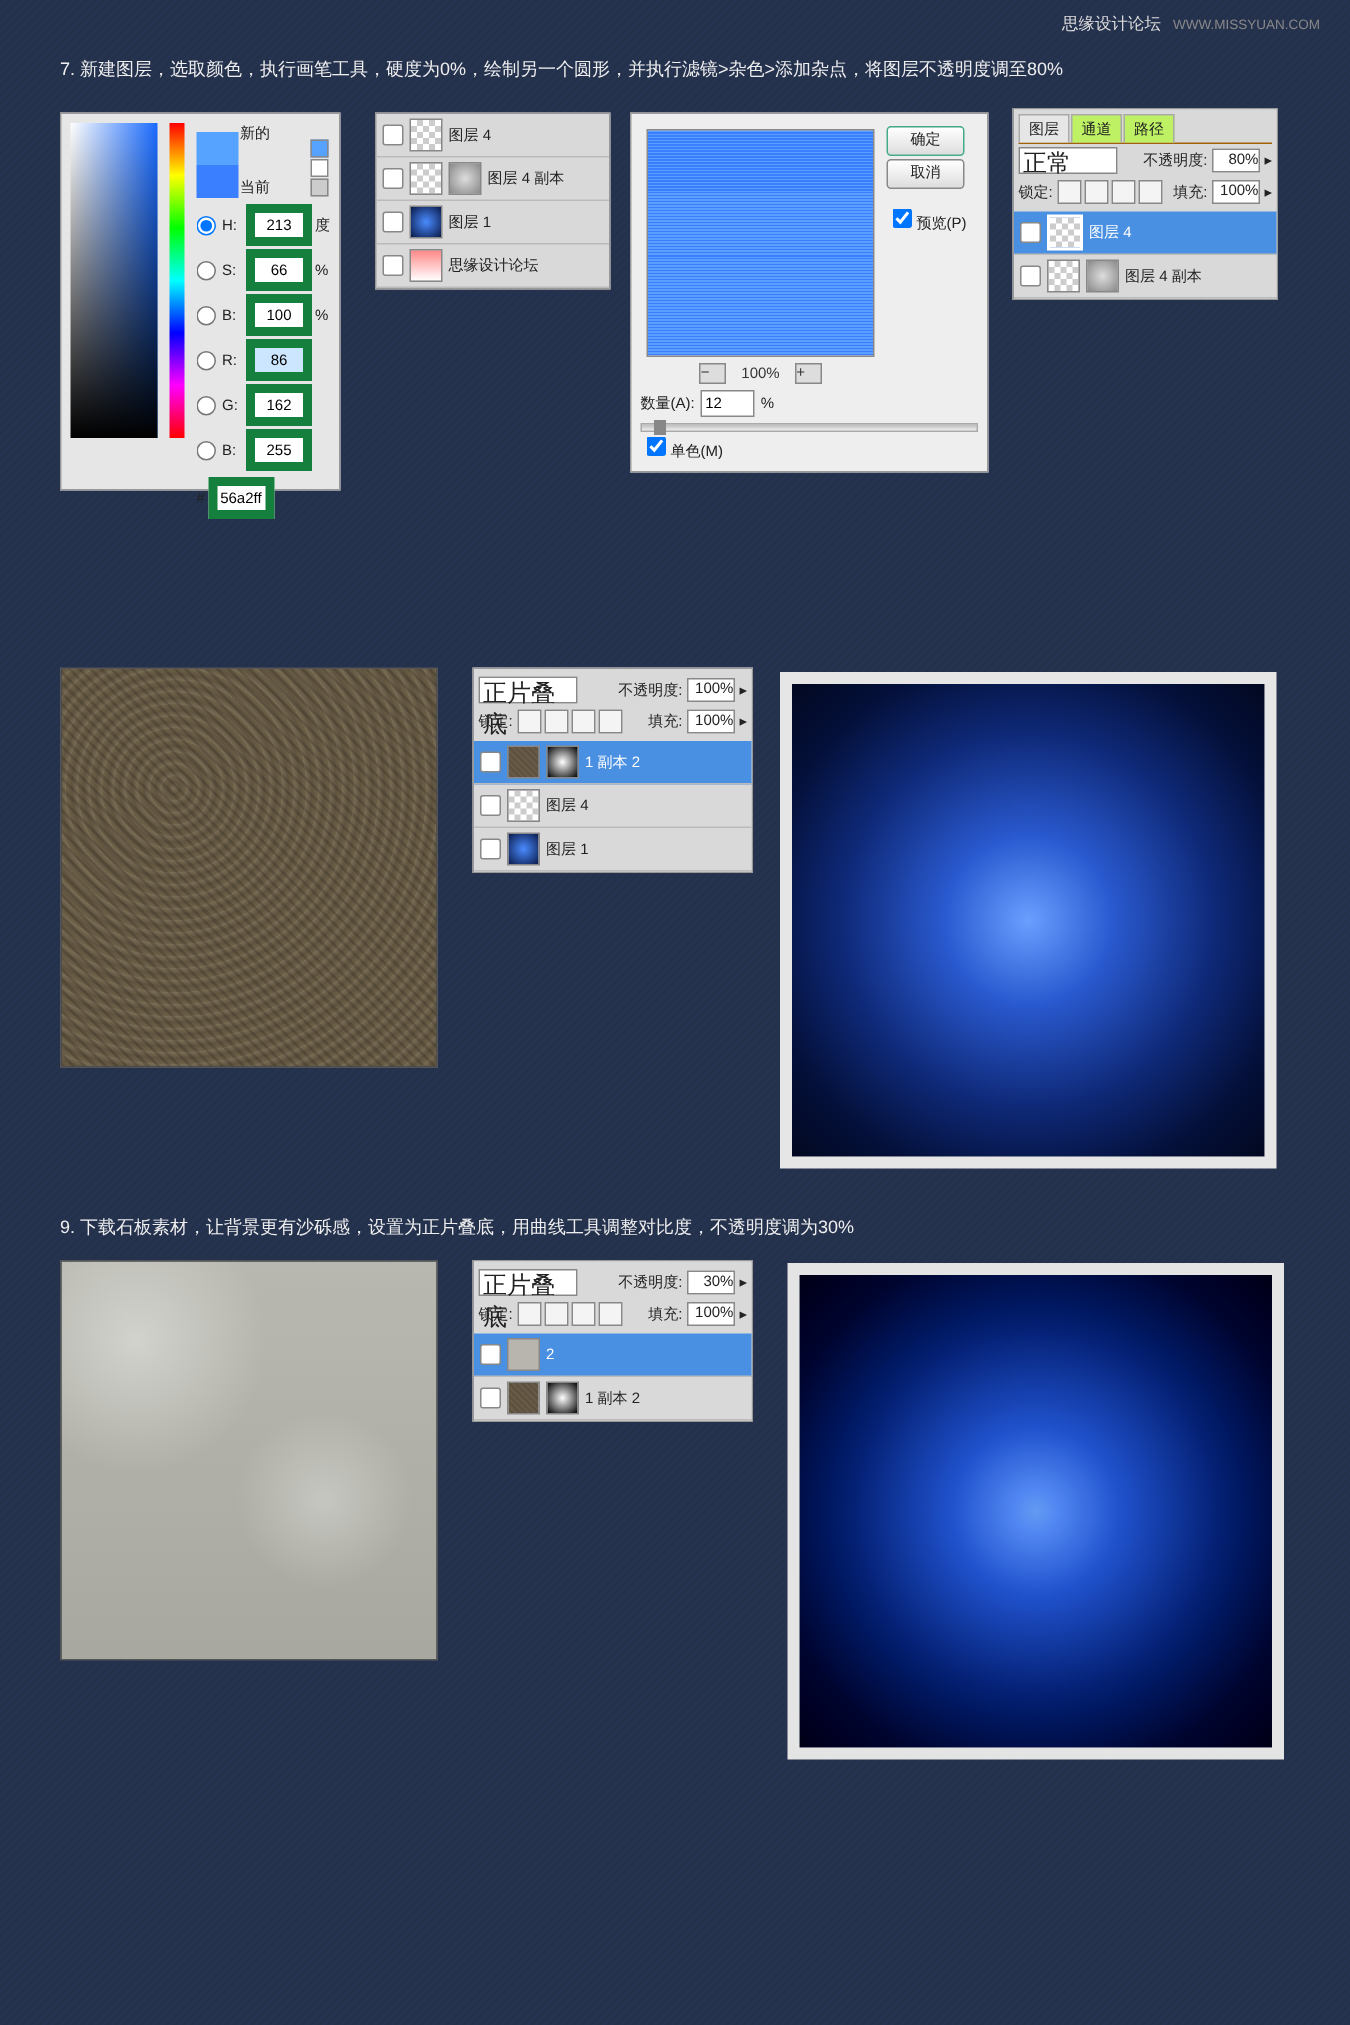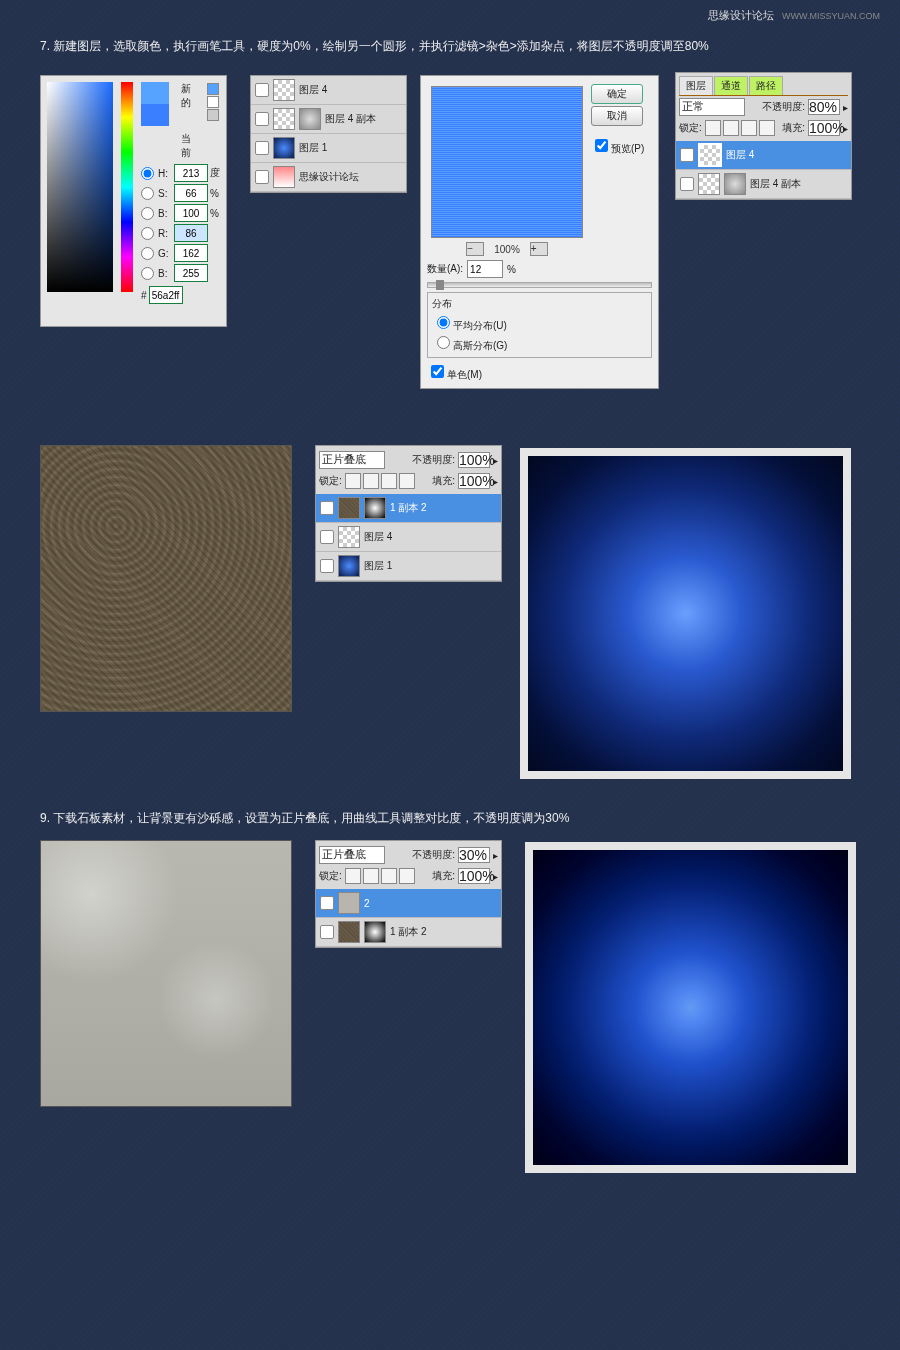--- a/index.html
+++ b/index.html
@@ -7,26 +7,26 @@
 .watermark{position:absolute;top:8px;right:20px;color:#ddd;font-size:11px}
 .wmurl{font-size:9px;color:#888;margin-left:5px}
 .step{position:absolute;left:40px;right:40px}
 .step-text{font-size:12px;color:#eee;margin-bottom:12px}
 .panel{position:absolute;background:#e6e6e6;border:1px solid #999;color:#222;font-size:10px}
 
 .picker{left:40px;top:75px;width:185px;height:250px;display:flex}
 .sat{width:80px;height:210px;margin:6px;background:linear-gradient(to bottom,rgba(0,0,0,0),#000),linear-gradient(to right,#fff,#1a6bff)}
 .hue{width:14px;height:210px;margin:6px 2px;background:linear-gradient(red,#ff0,#0f0,#0ff,#00f,#f0f,red)}
 .pk-right{flex:1;padding:6px;font-size:10px}
-.sw{display:flex;gap:12px;align-items:flex-start;margin-bottom:4px}
+.sw{display:flex;gap:1px;align-items:flex-end;margin-bottom:4px}
 .sw-box{width:28px;height:22px}
 .fld{display:flex;align-items:center;gap:2px;margin:2px 0}
 .fld input[type=radio]{margin:0 2px 0 0}
 .fld .lbl{width:14px}
-.fld input[type=text]{width:28px;height:14px;font-size:10px;border:1px solid #15803d;text-align:center}
+.fld input[type=text]{width:28px;height:14px;font-size:10px;border:6px solid #15803d;text-align:center}
 .hex{margin-top:4px}
 .hex input{width:50px;height:14px;font-size:10px;border:1px solid #888;text-align:center}
 
 .layers{background:#d9d9d9}
 .lrow{display:flex;align-items:center;height:28px;border-bottom:1px solid #bbb;padding:0 4px;gap:4px}
 .lrow.sel{background:#4a90e2;color:#fff}
 .eye{width:12px;height:12px;border:1px solid #888;border-radius:2px;background:#fff}
 .thumb{width:20px;height:20px;border:1px solid #888;background:#fff}
 .thumb.chk{background:repeating-conic-gradient(#ccc 0 25%,#fff 0 50%) 0 0/8px 8px}
 .thumb.blue{background:radial-gradient(circle,#4a8bff,#0a1a4a)}
@@ -43,22 +43,22 @@
 .nfield{display:flex;align-items:center;gap:4px;margin:4px 0}
 .nfield input[type=text]{width:30px;height:14px;font-size:10px;border:1px solid #888}
 .ngrp{border:1px solid #aaa;padding:4px;margin:4px 0}
 .ngrp-title{font-size:10px;margin-bottom:2px}
 
 .lhead{background:#d9d9d9;padding:3px;font-size:10px}
 .ltabs{display:flex;border-bottom:1px solid #a16207}
 .ltab{padding:2px 6px;background:#bef264;border:1px solid #aaa;border-bottom:none;margin-right:1px;font-size:10px}
 .ltab.act{background:#e6e6e6}
 .lctrl{display:flex;align-items:center;gap:3px;padding:2px 0}
-.lsel{width:60px;height:16px;border:1px solid #888;background:#fff;font-size:11px;padding:0 2px}
-.lpct{width:30px;height:14px;border:1px solid #888;background:#fff;text-align:left;font-size:14px;line-height:14px}
+.lsel{width:60px;height:16px;border:1px solid #888;background:#fff;font-size:16px;padding:0 2px}
+.lpct{width:30px;height:14px;border:1px solid #888;background:#fff;text-align:right;font-size:10px;line-height:14px}
 .licons{display:flex;gap:2px}
 .lico{width:14px;height:14px;border:1px solid #888;background:#f4f4f4}
 
 .img-soil{background:repeating-radial-gradient(circle at 30% 30%,#7a6d56 0,#5f533f 4px,#6e6149 8px),repeating-linear-gradient(45deg,rgba(0,0,0,.15) 0 2px,transparent 2px 5px);background-blend-mode:multiply;border:1px solid #555}
 .img-rock{background:radial-gradient(circle at 20% 20%,rgba(255,255,255,.4),transparent 30%),radial-gradient(circle at 70% 60%,rgba(255,255,255,.3),transparent 25%),linear-gradient(#b8b8b0,#a8a8a0);border:1px solid #555}
 .img-blue{border:8px solid #e6e6e6;background:radial-gradient(circle at center,#6a9fff 0%,#2a5ad0 25%,#0f2a7a 55%,#04103a 80%,#020820 100%)}
 .zoom{display:flex;justify-content:center;align-items:center;gap:10px;font-size:10px;color:#333}
 .zbtn{width:16px;height:12px;border:1px solid #888;background:#ddd}
 </style>
 </head>
@@ -175,25 +175,20 @@
       </div>
     </div>
     <div class="nfield">
         <span>数量(A):</span>
         <input type="text" value="12" style="">
         <span>%</span>
       </div>
     <div style="height:4px;background:linear-gradient(#bbb,#eee);border:1px solid #aaa;position:relative">
         <div style="position:absolute;left:8px;top:-3px;width:8px;height:10px;background:#888"></div>
       </div>
-    <div class="ngrp">
-      <div class="ngrp-title">分布</div>
-      <div><input type="radio" checked="" style=""><span>平均分布(U)</span></div>
-      <div><input type="radio" style=""><span>高斯分布(G)</span></div>
-    </div>
     <div><input type="checkbox" checked="" style=""><span>单色(M)</span></div>
   </div>
 
   <div class="panel" style="left:675px;top:72px;width:175px">
     <div class="lhead">
       <div class="ltabs">
         <div class="ltab act">图层</div>
         <div class="ltab">通道</div>
         <div class="ltab">路径</div>
       </div>

